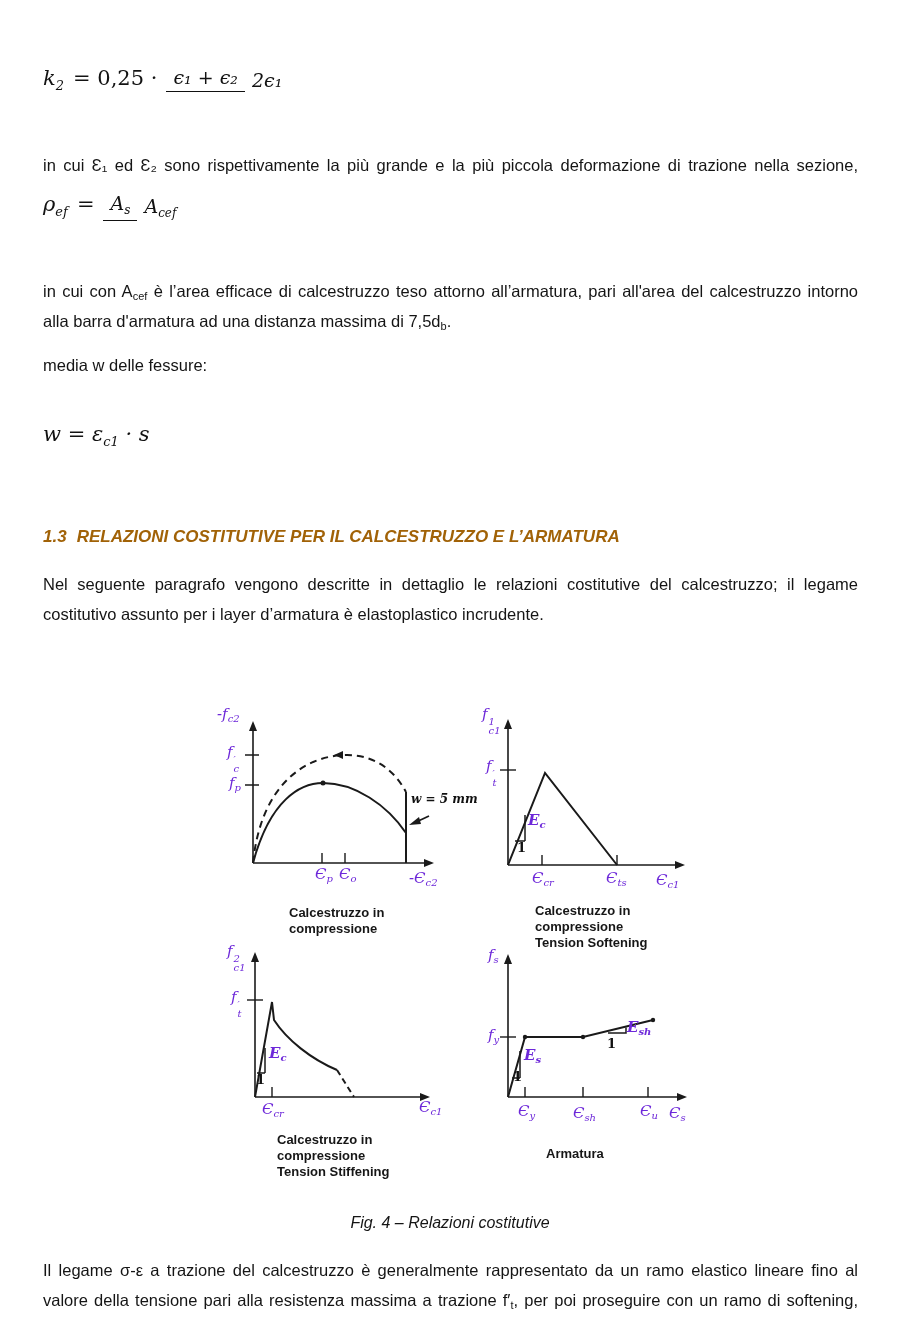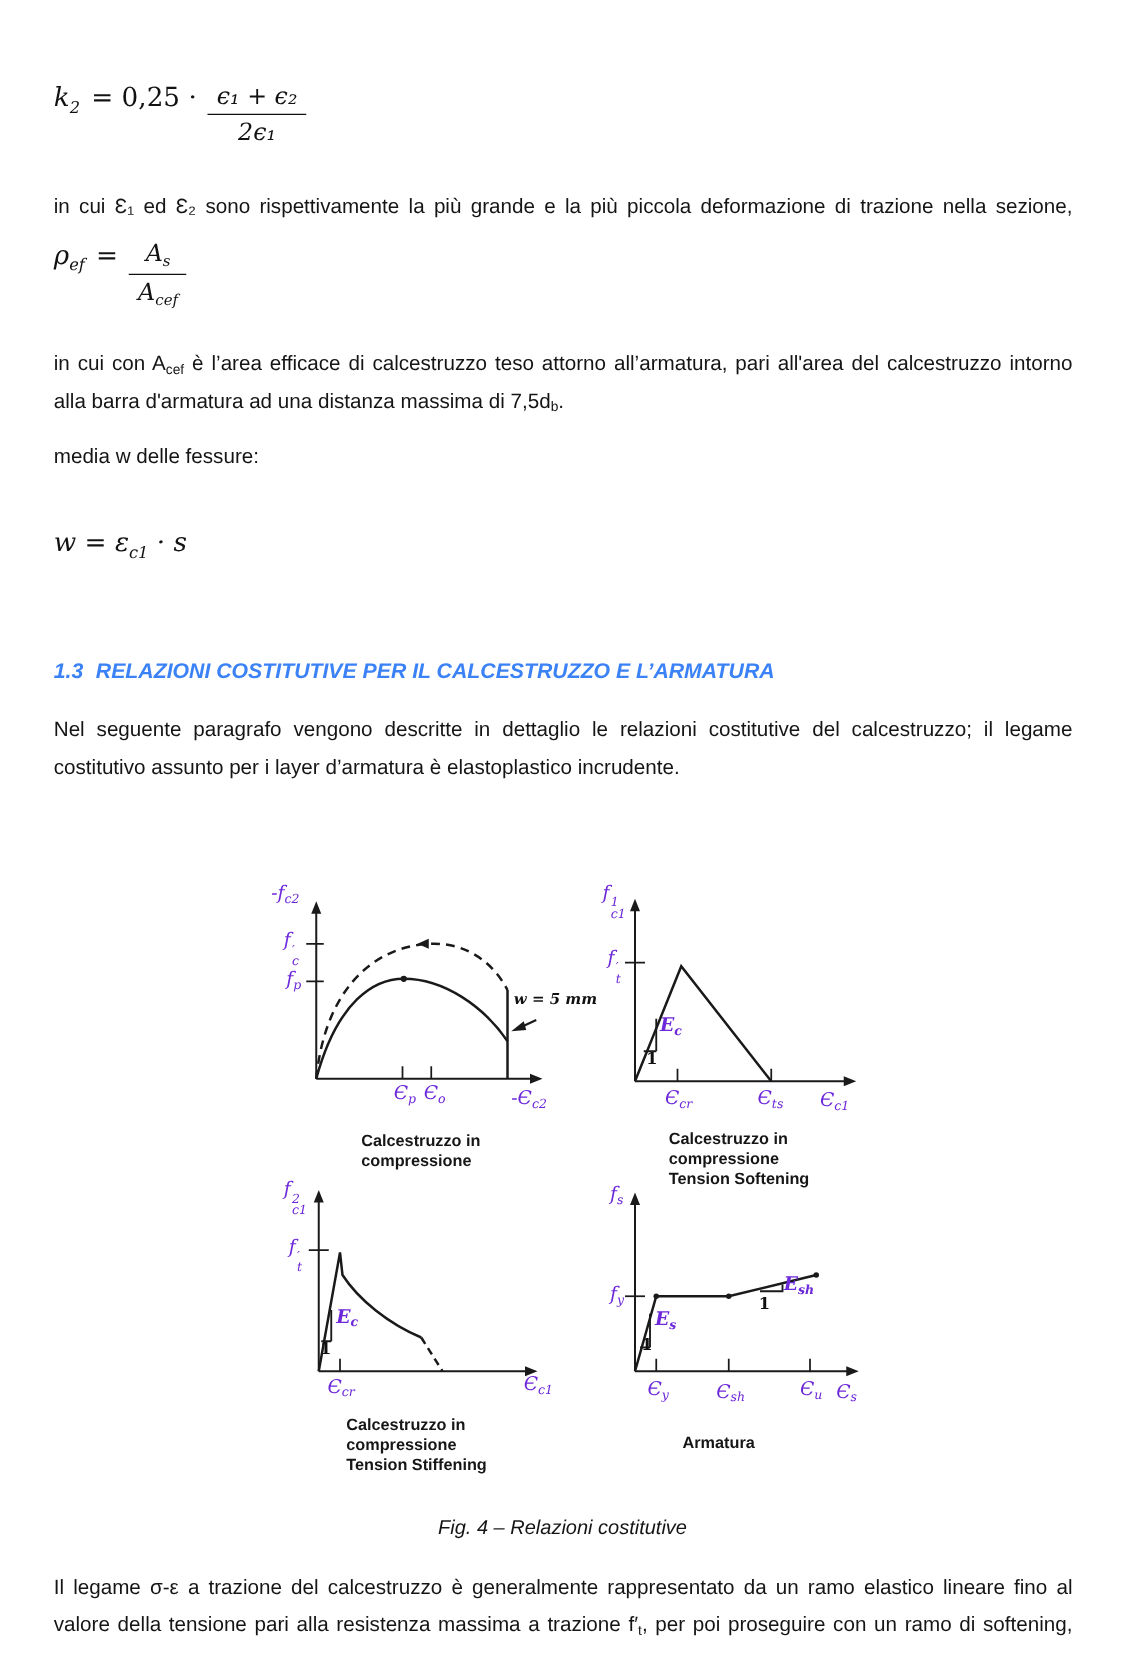--- a/index.html
+++ b/index.html
@@ -6,28 +6,28 @@
   .page{position:relative;width:900px;height:1341px;background:#fff;overflow:hidden;
         font-family:"Liberation Sans","DejaVu Sans",sans-serif;color:#141414}
   
   .bl{position:absolute;left:43px;width:815px;font-size:16.5px;line-height:30px;
       text-align:justify;color:#151515}
   .bl .ln{text-align:justify}
   .bl .full{text-align-last:justify}
   .bl sub{font-size:11px;vertical-align:-3px;line-height:0}
   
   .h{position:absolute;left:43px;top:527px;font-weight:bold;font-style:italic;
-     font-size:17px;color:#3b82f6;white-space:nowrap}
+     font-size:17px;color:#a16207;white-space:nowrap}
   .h .hnum{margin-right:10px}
   
   .fx{position:absolute;left:43px;display:flex;align-items:flex-start;gap:9px;color:#121212}
   .mx{font-family:"DejaVu Serif","Liberation Serif",serif;font-style:italic;font-size:21px}
   .mx sub{font-size:13px;vertical-align:-5px}
   .up{font-style:normal}
-  .frac{display:inline-flex;flex-direction:column;text-align:center;
+  .frac{display:inline-flex;flex-direction:row;text-align:center;
         font-family:"DejaVu Serif","Liberation Serif",serif;font-style:italic;font-size:19px}
   .frac sub{font-size:12px;vertical-align:-4px}
   .num{padding:0 7px 3px;border-bottom:1.5px solid #111}
   .den{padding:3px 7px 0}
   
   .graph{position:absolute}
   .graph svg{position:absolute;left:0;top:0}
   .gl{position:absolute;font-family:"DejaVu Serif","Liberation Serif",serif;
       font-style:italic;font-size:15px;color:#6d28d9;white-space:nowrap;line-height:1}
   .gl sub{font-size:10px;vertical-align:-3px}

